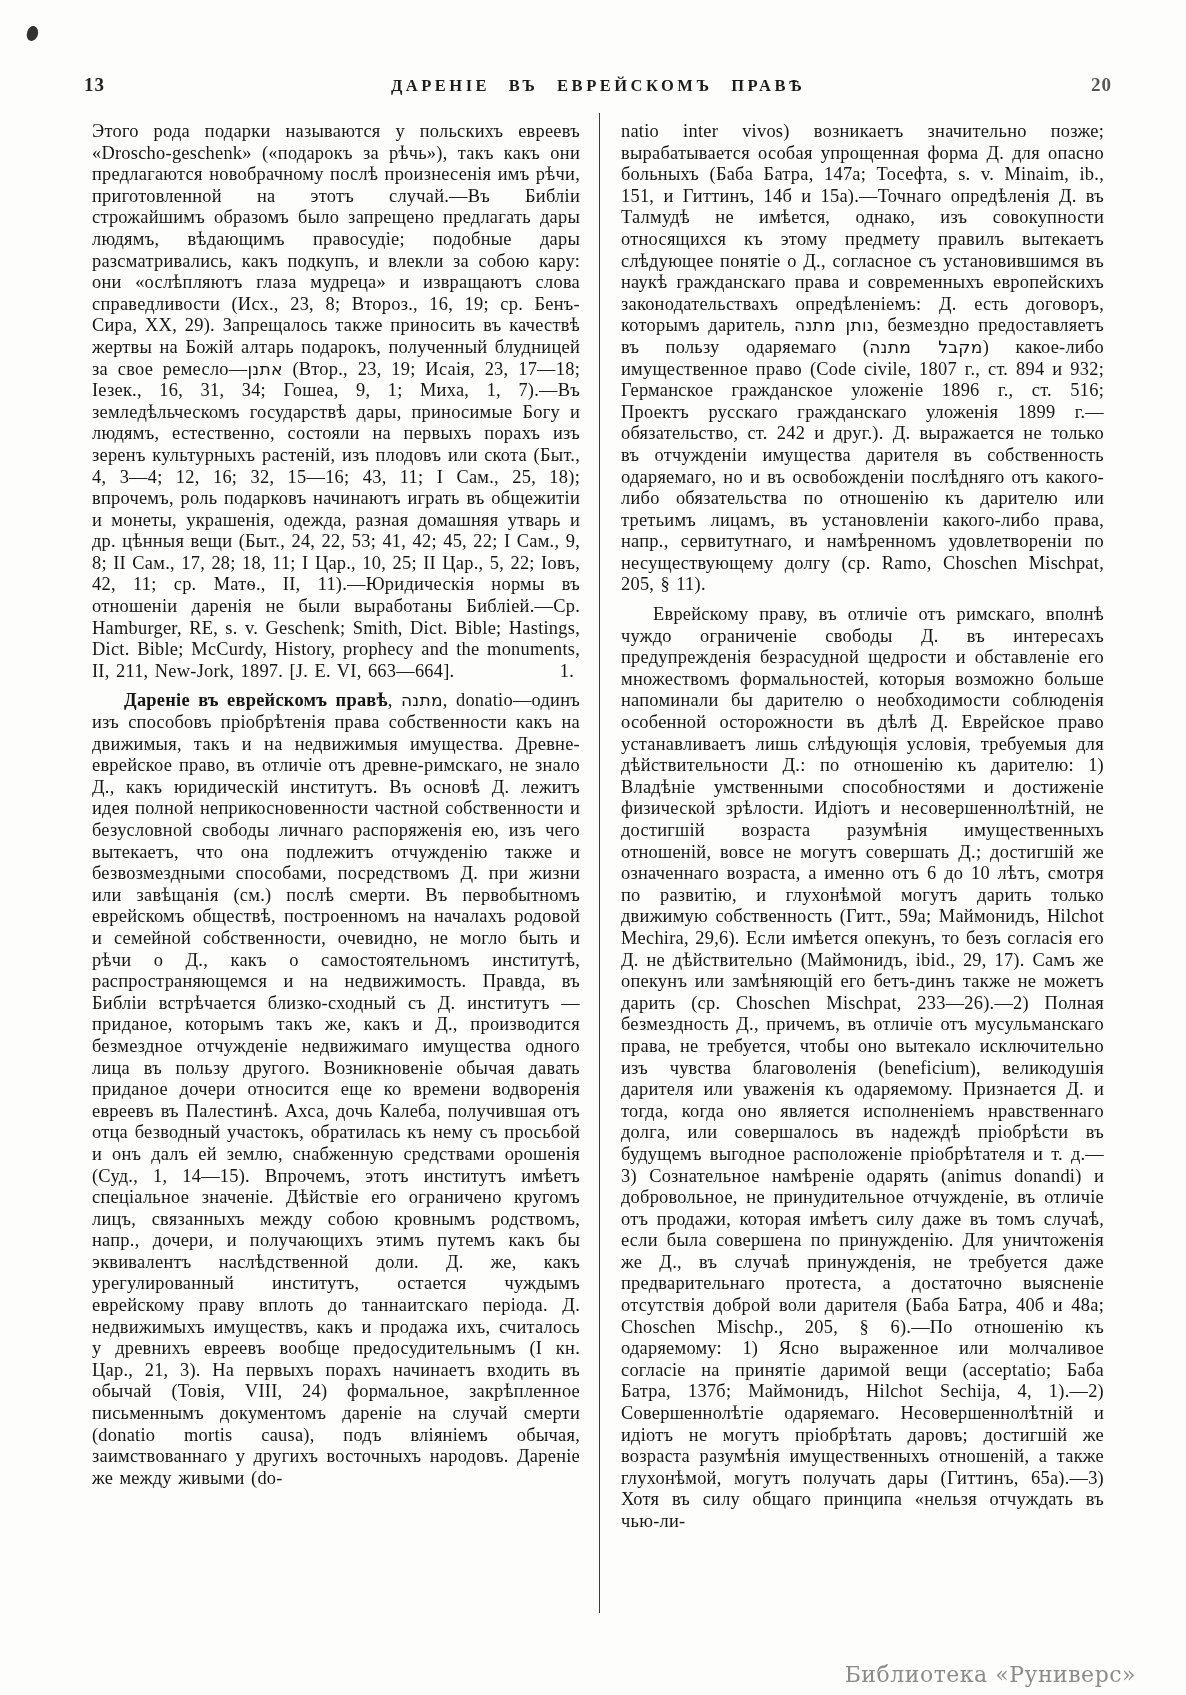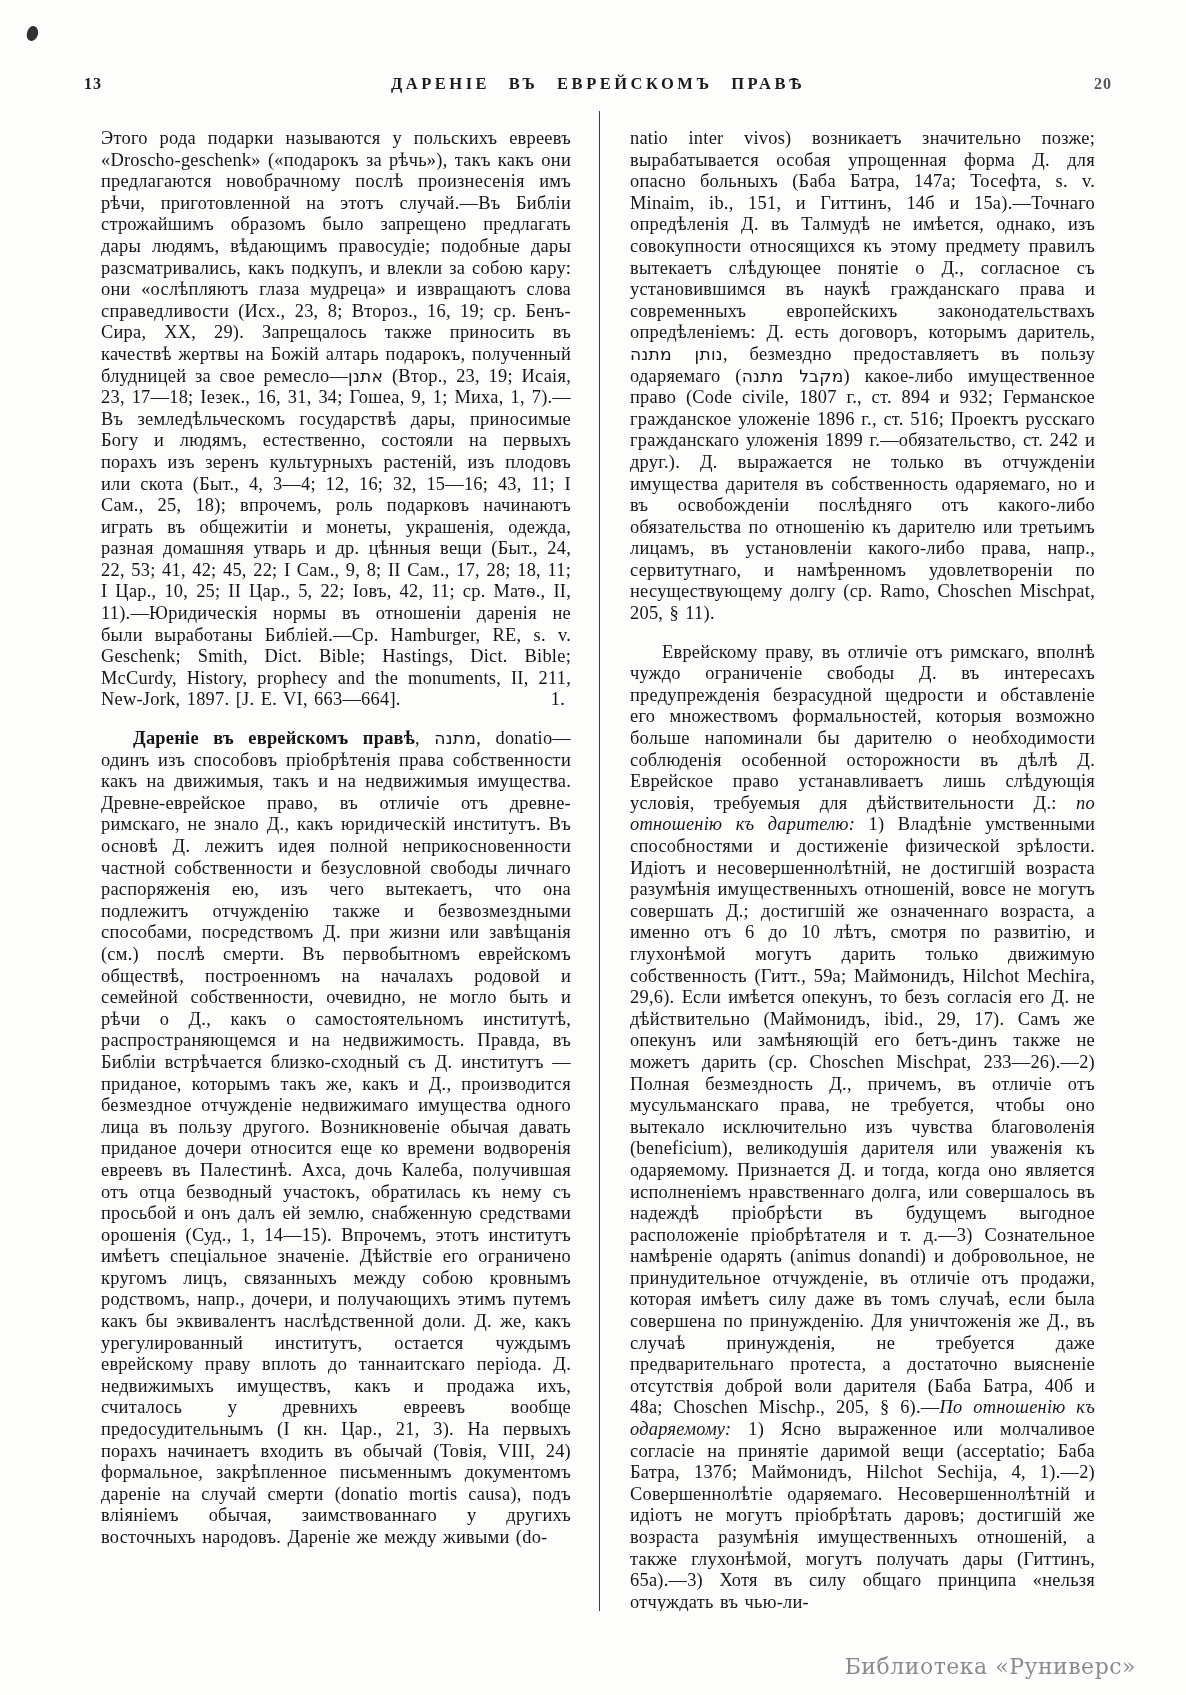--- a/index.html
+++ b/index.html
@@ -5,41 +5,41 @@
   html,body{margin:0;padding:0;}
   body{
     width:1186px;height:1695px;
     background:#fdfdfb;
     font-family:"Liberation Serif","DejaVu Serif",serif;
     color:#151515;
   }
   .page{position:relative;width:1186px;height:1695px;overflow:hidden;background:#fdfdfb;}
   .blemish{position:absolute;left:27px;top:26px;width:11px;height:15px;background:#1c1c1c;border-radius:45% 55% 50% 50%;transform:rotate(18deg);opacity:.9;}
   .page-header{display:flex;align-items:baseline;padding:74px 74px 0 84px;}
-  .pagenum{font-size:16px;font-weight:bold;letter-spacing:1px;color:#222;}
+  .pagenum{font-size:19px;font-weight:bold;letter-spacing:1px;color:#222;}
   .pagenum.right{color:#555;}
   .running-title{flex:1;text-align:center;margin:0;font-size:16.5px;font-weight:700;letter-spacing:3.5px;word-spacing:11px;color:#1c1c1c;}
   .columns{display:flex;align-items:stretch;padding:17px 74px 0 84px;height:1500px;overflow:hidden;}
   .column{width:504px;}
   .col-left{padding-right:11px;}
   .divider{width:1px;background:#3a3a3a;}
   .col-right{padding-left:13px;flex:1;}
   .para{
-    margin:17px;text-align:justify;
+    margin:8px;text-align:justify;
     font-size:18.4px;line-height:21.6px;
     letter-spacing:0.25px;word-spacing:1.5px;
     hyphens:auto;
   }
   .para.indent{text-indent:32px;}
   .seg-bold{font-weight:bold;}
-  .seg-italic{font-style:italic;}
+  .seg-italic{}
   .seg-hebrew{font-family:"DejaVu Sans","DejaVu Serif",serif;font-size:0.93em;}
   .seg-sig{float:right;padding-right:6px;}
   .watermark{
-    position:absolute;right:50px;bottom:16px;
+    position:absolute;right:50px;bottom:8px;
     font-size:22px;color:#8b8b8b;letter-spacing:.5px;
     font-family:"DejaVu Serif","Liberation Serif",serif;
   }
 </style>
 </head>
 <body>
 
 <div class="page">
   <div class="blemish"></div>
 

